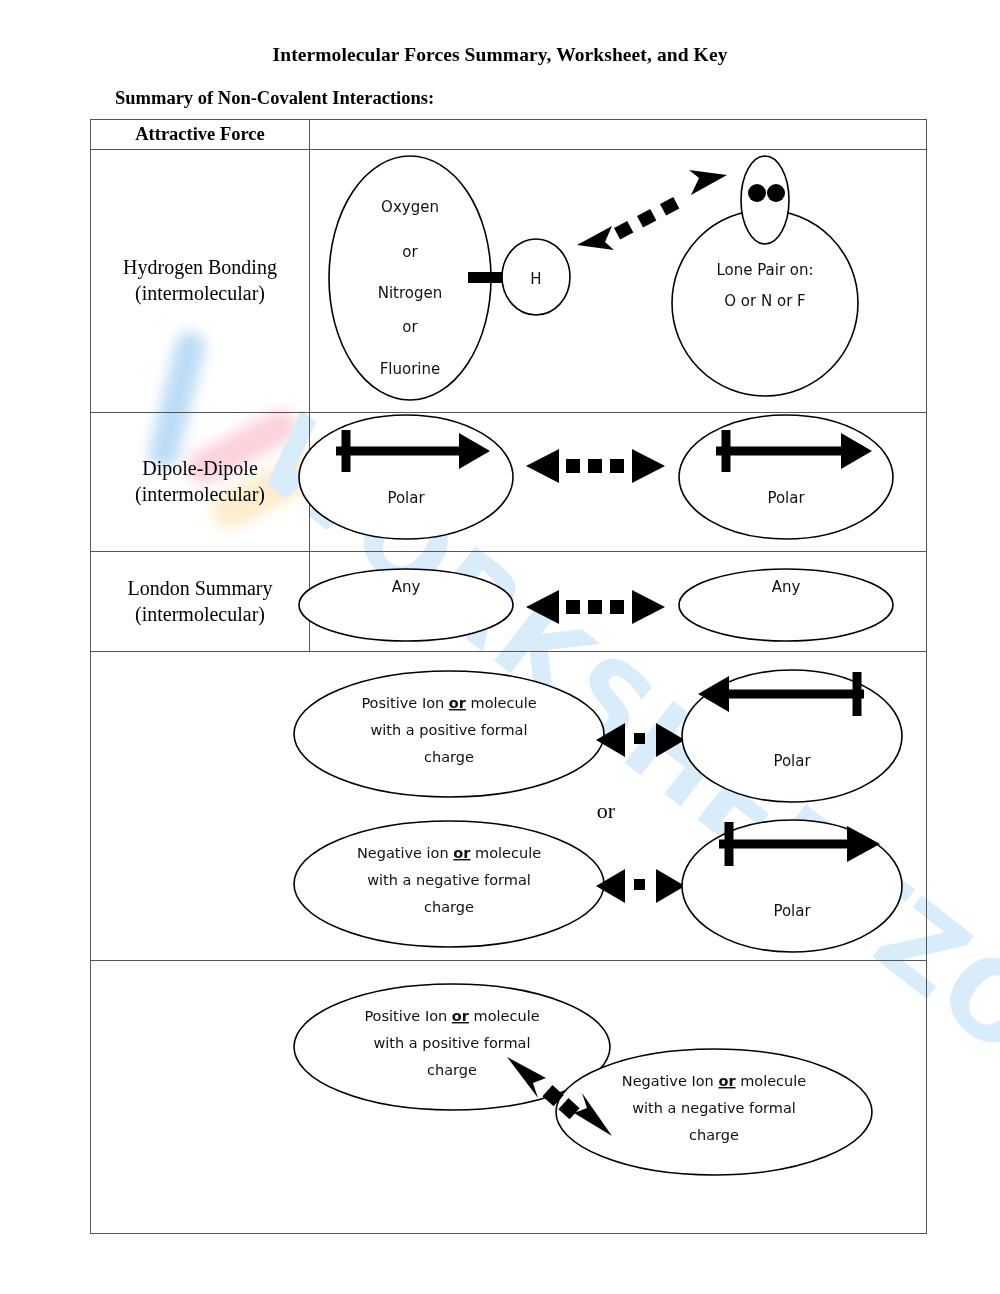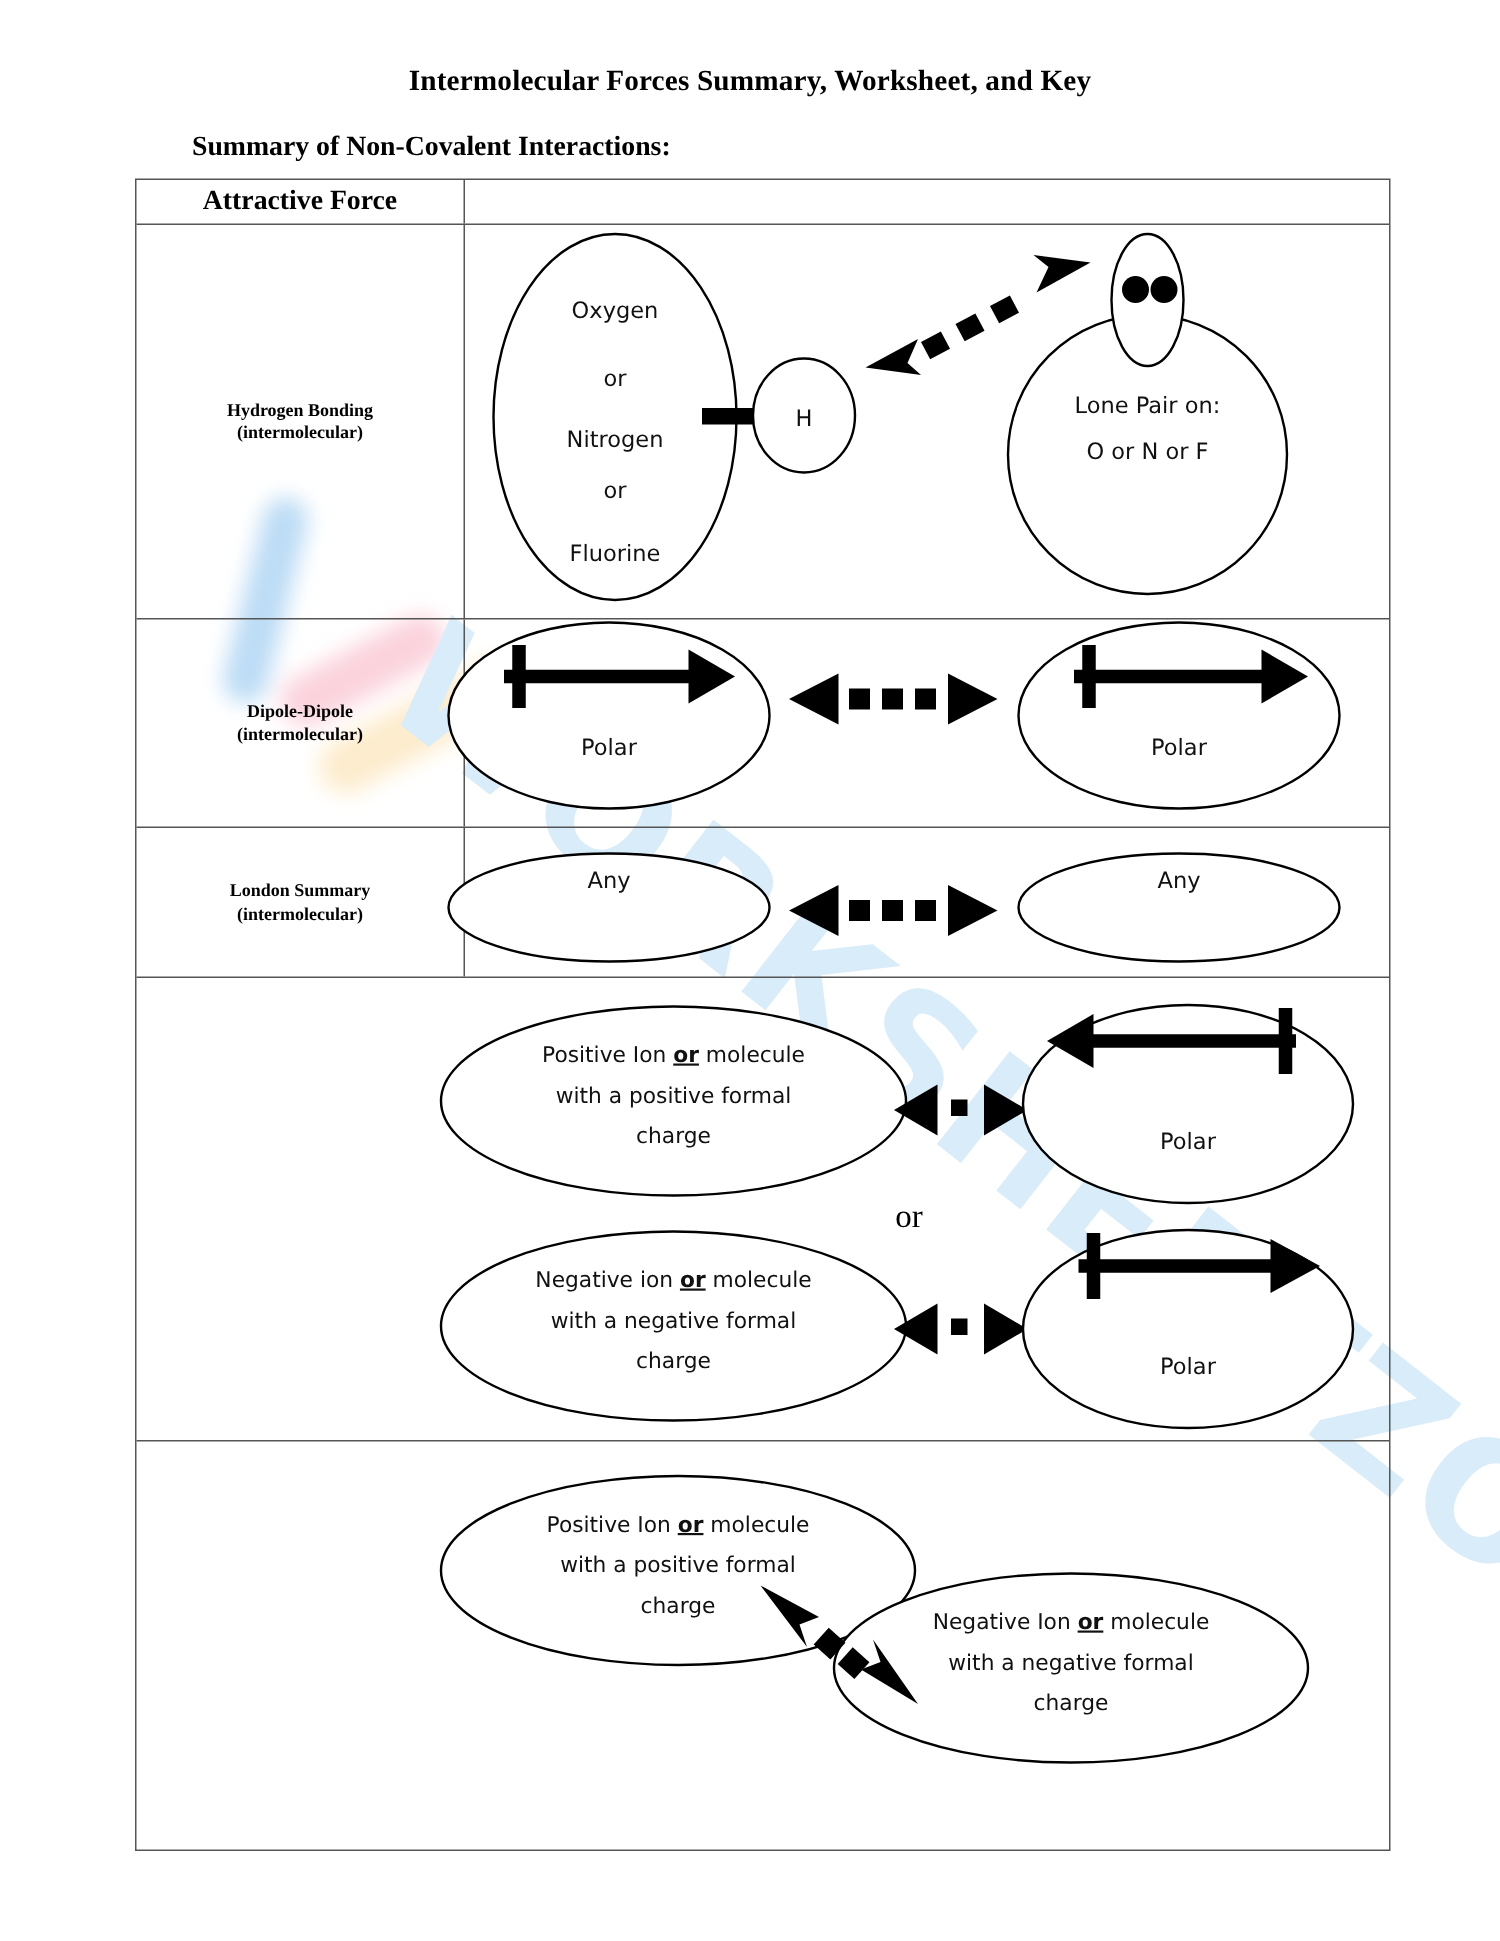--- a/index.html
+++ b/index.html
@@ -7,32 +7,32 @@
        font-family:"Liberation Serif",serif;color:#000;}
 
   
   #watermark{position:absolute;left:0;top:0;width:1000px;height:1294px;
              pointer-events:none;z-index:0;}
 
   
   #doc-title{position:absolute;left:0;top:44px;width:1000px;text-align:center;
              font-size:19.5px;font-weight:bold;letter-spacing:.1px;z-index:2;}
   #section-title{position:absolute;left:115px;top:88px;font-size:18.5px;
-                 font-weight:bold;z-index:2;margin-left:13px;}
+                 font-weight:bold;z-index:2;}
 
   
   #table{position:absolute;left:90px;top:119px;width:837px;height:1115px;z-index:2;
          border:1.5px solid #555;box-sizing:border-box;background:transparent;}
   .trow{position:relative;border-bottom:1.2px solid #555;box-sizing:border-box;}
   .trow:last-child{border-bottom:none;}
   .cell-force{position:absolute;left:0;top:0;width:219px;height:100%;
               border-right:1.2px solid #555;box-sizing:border-box;
               display:flex;align-items:center;justify-content:center;text-align:center;}
   .cell-diagram{position:absolute;left:203px;top:0;right:0;height:100%;}
-  .force-label{font-size:12px;line-height:1.28;font-weight:bold;}
+  .force-label{font-size:20px;line-height:1.28;}
 
   .hdr{height:30px;}
   .hdr .cell-force,.hdr .cell-hdr2{font-weight:bold;font-size:18.5px;}
   .cell-hdr2{position:absolute;left:219px;top:0;right:0;height:100%;
              display:flex;align-items:center;justify-content:center;}
 
   .r-hbond{height:263px;}
   .r-dipole{height:139px;}
   .r-london{height:100px;}
   .r-iondipole{height:309px;}

